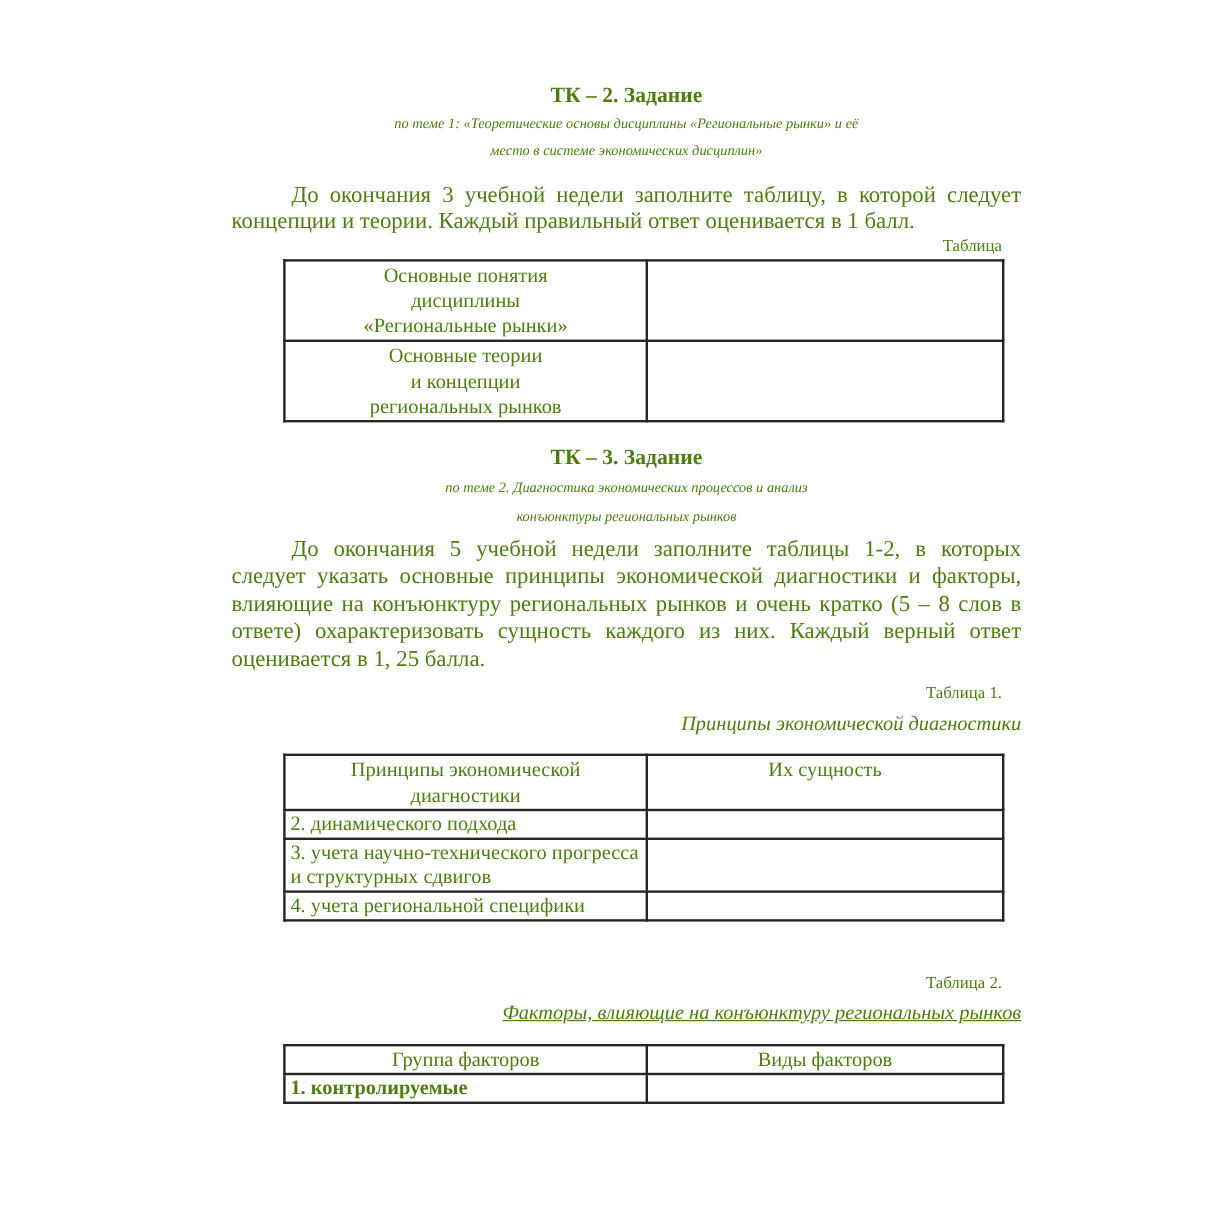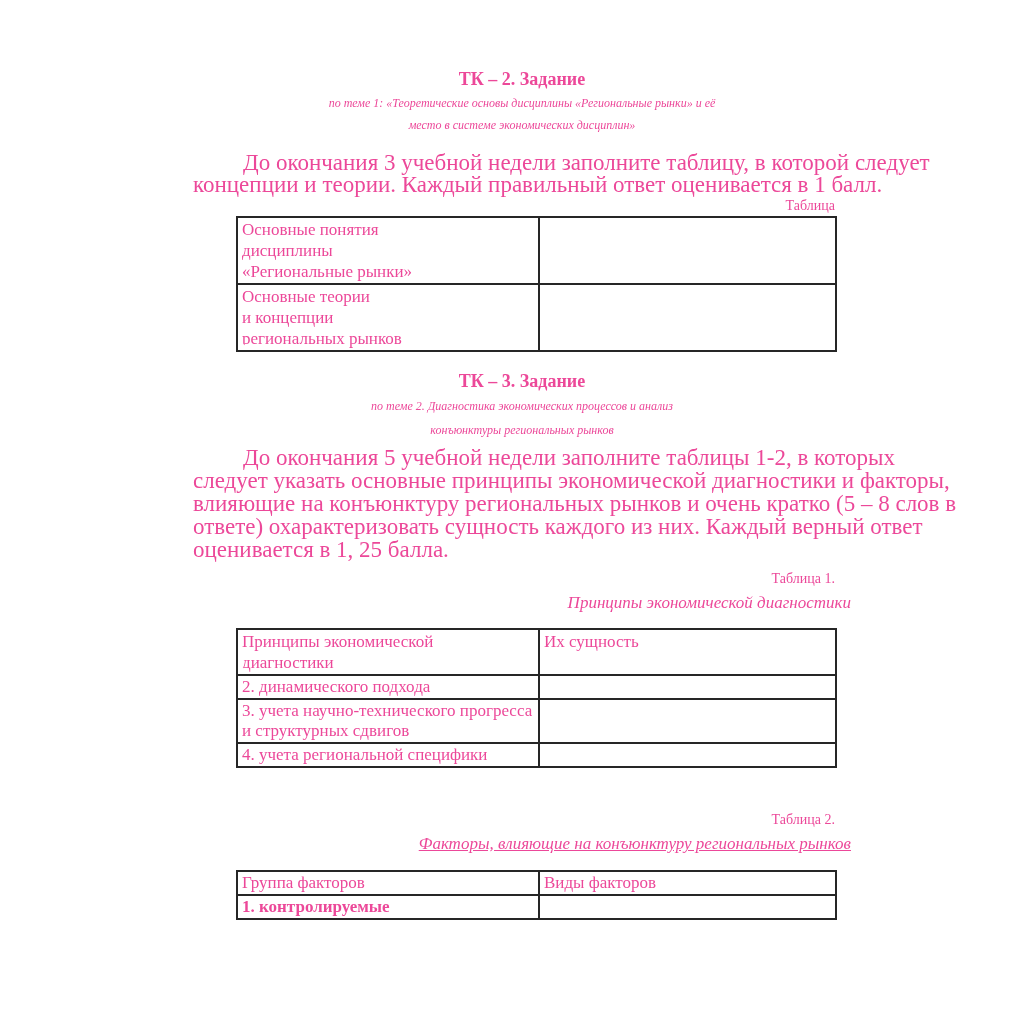--- a/index.html
+++ b/index.html
@@ -7,21 +7,21 @@
     padding: 0;
     background: #ffffff;
   }
   .page {
     position: relative;
     width: 1024px;
     height: 1024px;
     background: #ffffff;
     overflow: hidden;
     font-family: "Liberation Serif", "DejaVu Serif", serif;
-    color: #ec4899;
+    color: #4d7c0f;
   }
   .content {
     position: absolute;
     top: 68px;
     left: 193px;
     width: 658px;
   }
   .title {
     margin: 0;
     font-size: 18px;
@@ -33,21 +33,21 @@
     margin-top: 2px;
     font-style: italic;
     font-size: 12px;
     line-height: 22px;
     text-align: center;
   }
   .subtitle.wide {
     line-height: 24px;
   }
   .para {
-    font-size: 23px;
+    font-size: 19px;
     line-height: 22px;
   }
   .para.p2 {
     line-height: 23px;
   }
   .jl {
     text-align: justify;
     text-align-last: justify;
     white-space: nowrap;
   }
@@ -77,21 +77,21 @@
     font-size: 17px;
   }
   .doc-table td {
     border: 2px solid #262626;
     vertical-align: top;
     padding: 1px 4px;
     overflow: hidden;
   }
   .doc-table col.c1 { width: 302px; }
   .doc-table col.c2 { width: 297px; }
-  .center { text-align: left; border-radius: 18px; }
+  .center { text-align: center; border-radius: 18px; }
   .tableA { margin-top: 0; }
   .tableA td { line-height: 21px; height: 60px; }
   .t1 td { line-height: 20px; }
   .t1 td.hdr { line-height: 21px; height: 42px; }
   .t1 td.single { height: 20px; }
   .t1 td.double { height: 40px; }
   .t2 td { line-height: 20px; height: 20px; }
   .bold-row { font-weight: bold; }
   .mt-tk3 { margin-top: 18px; }
   .mt-para2 { margin-top: 4px; }

